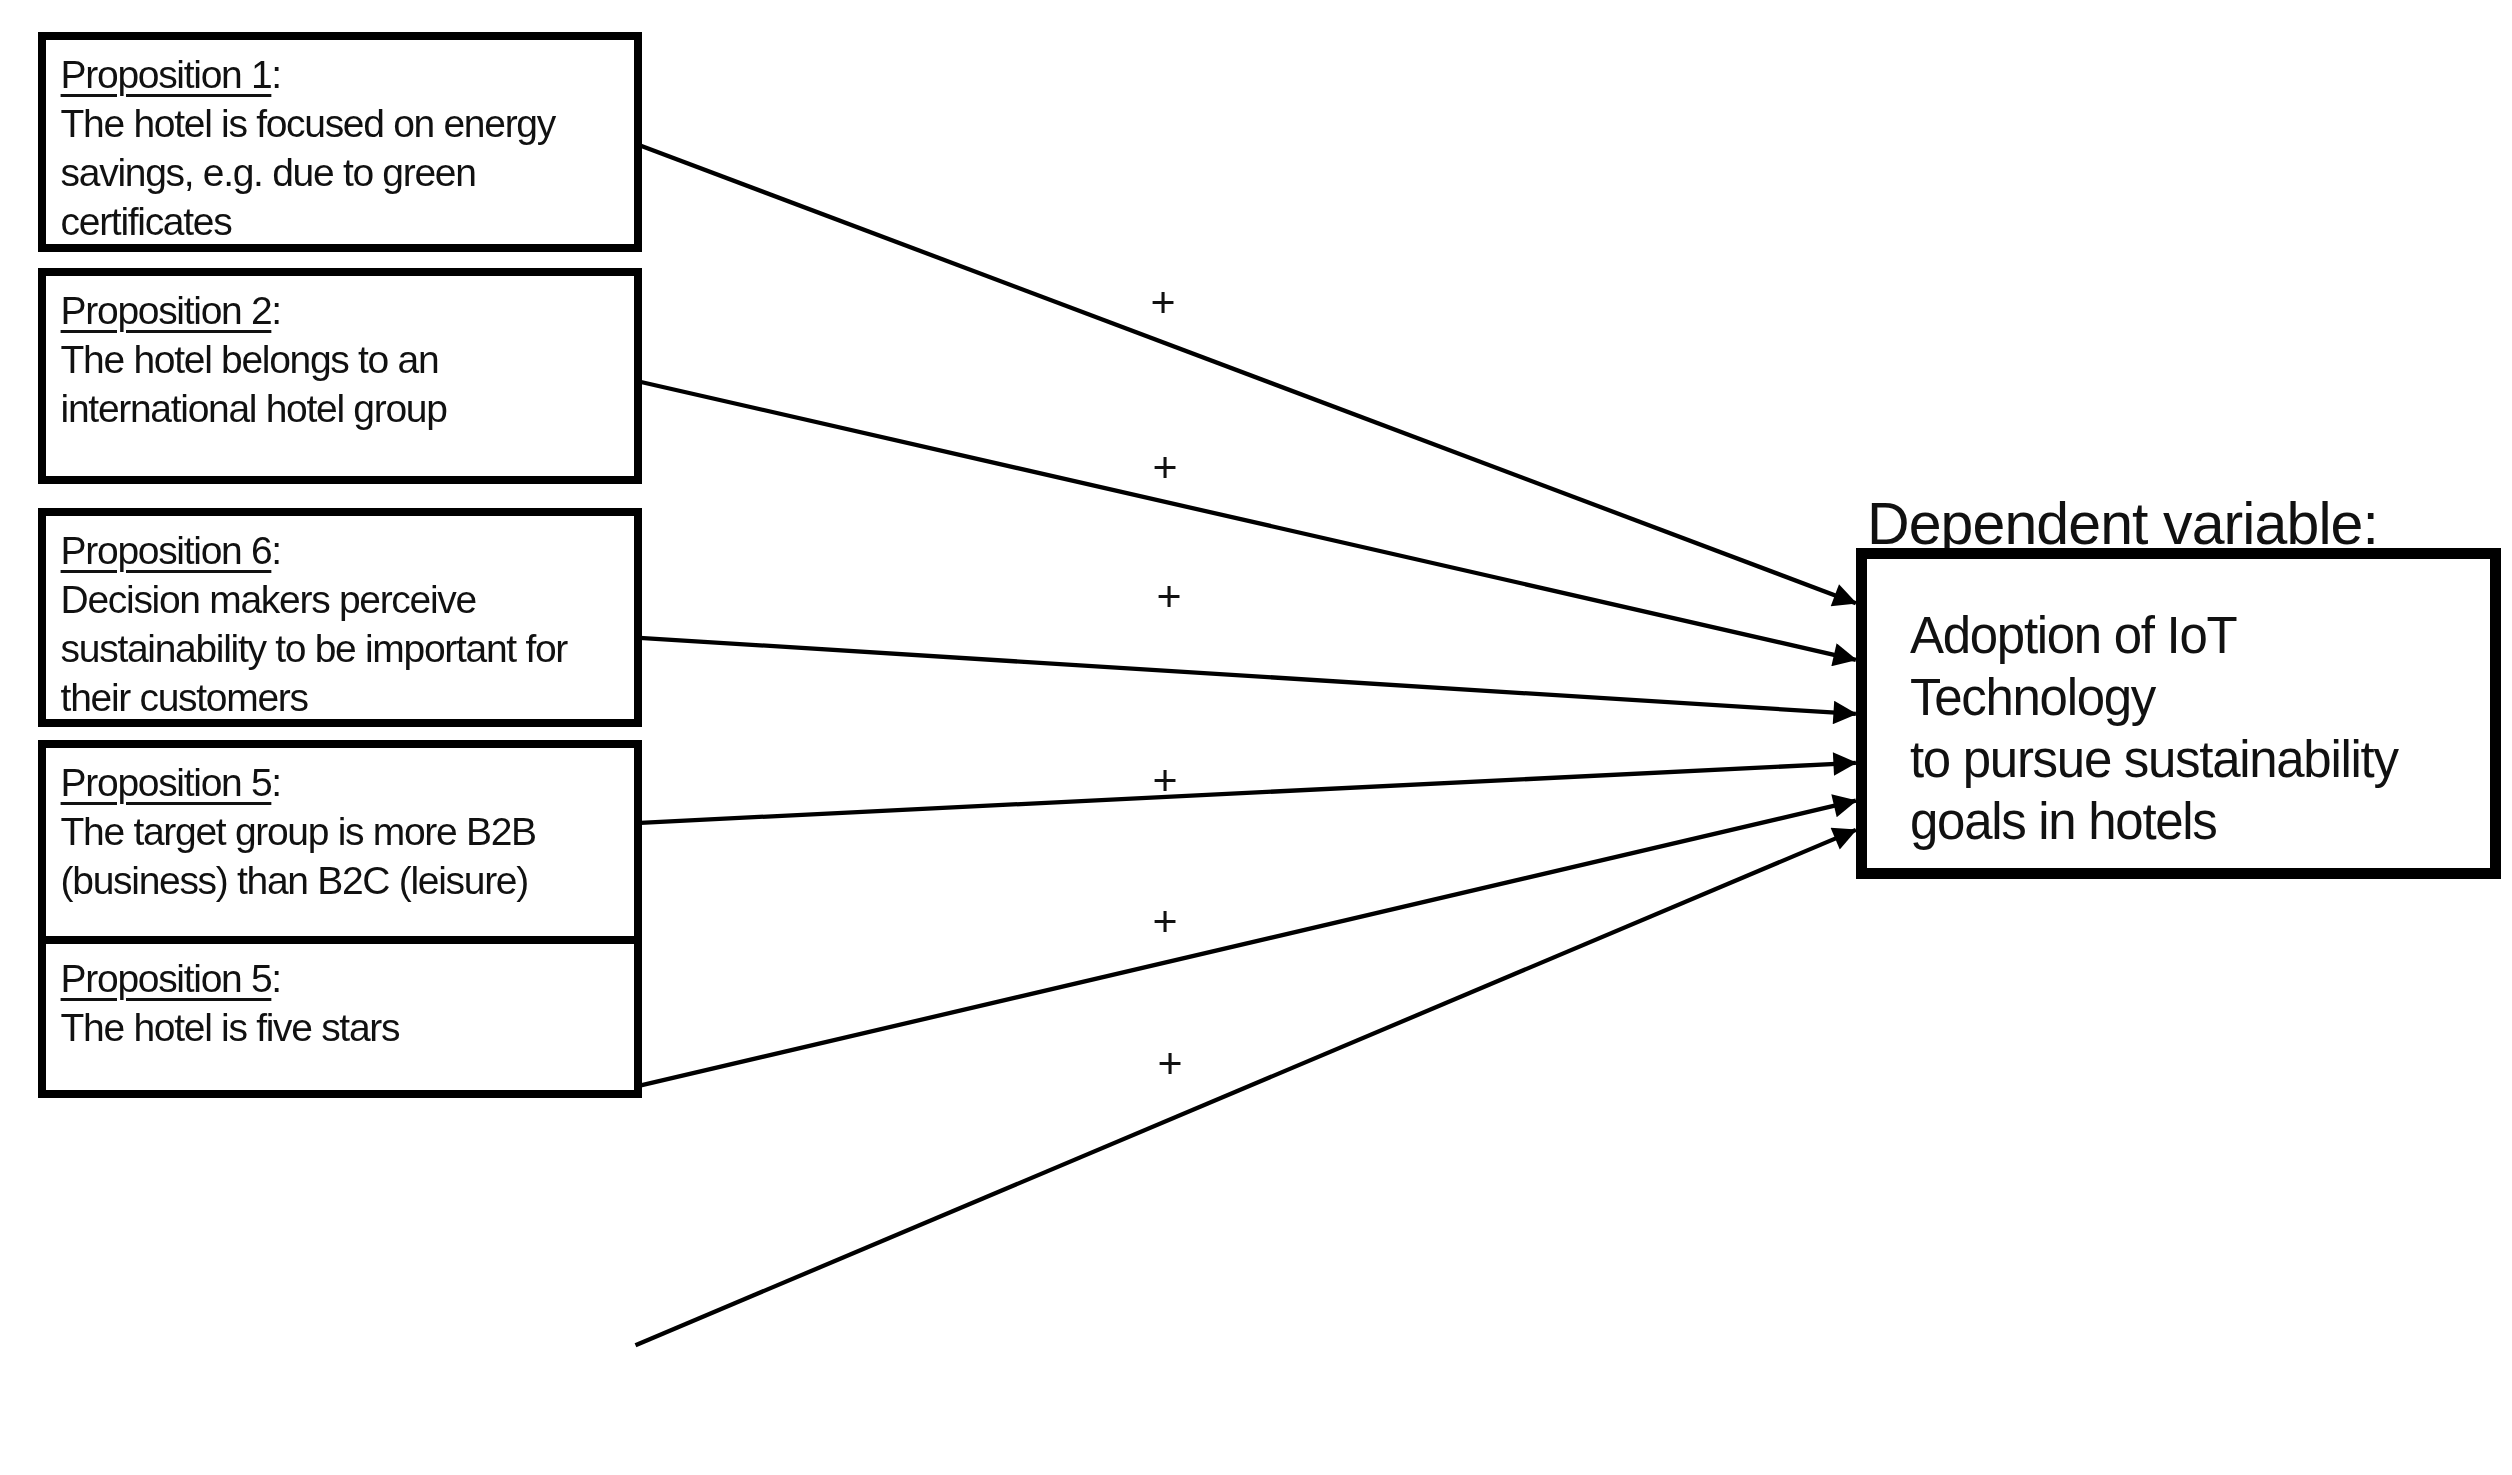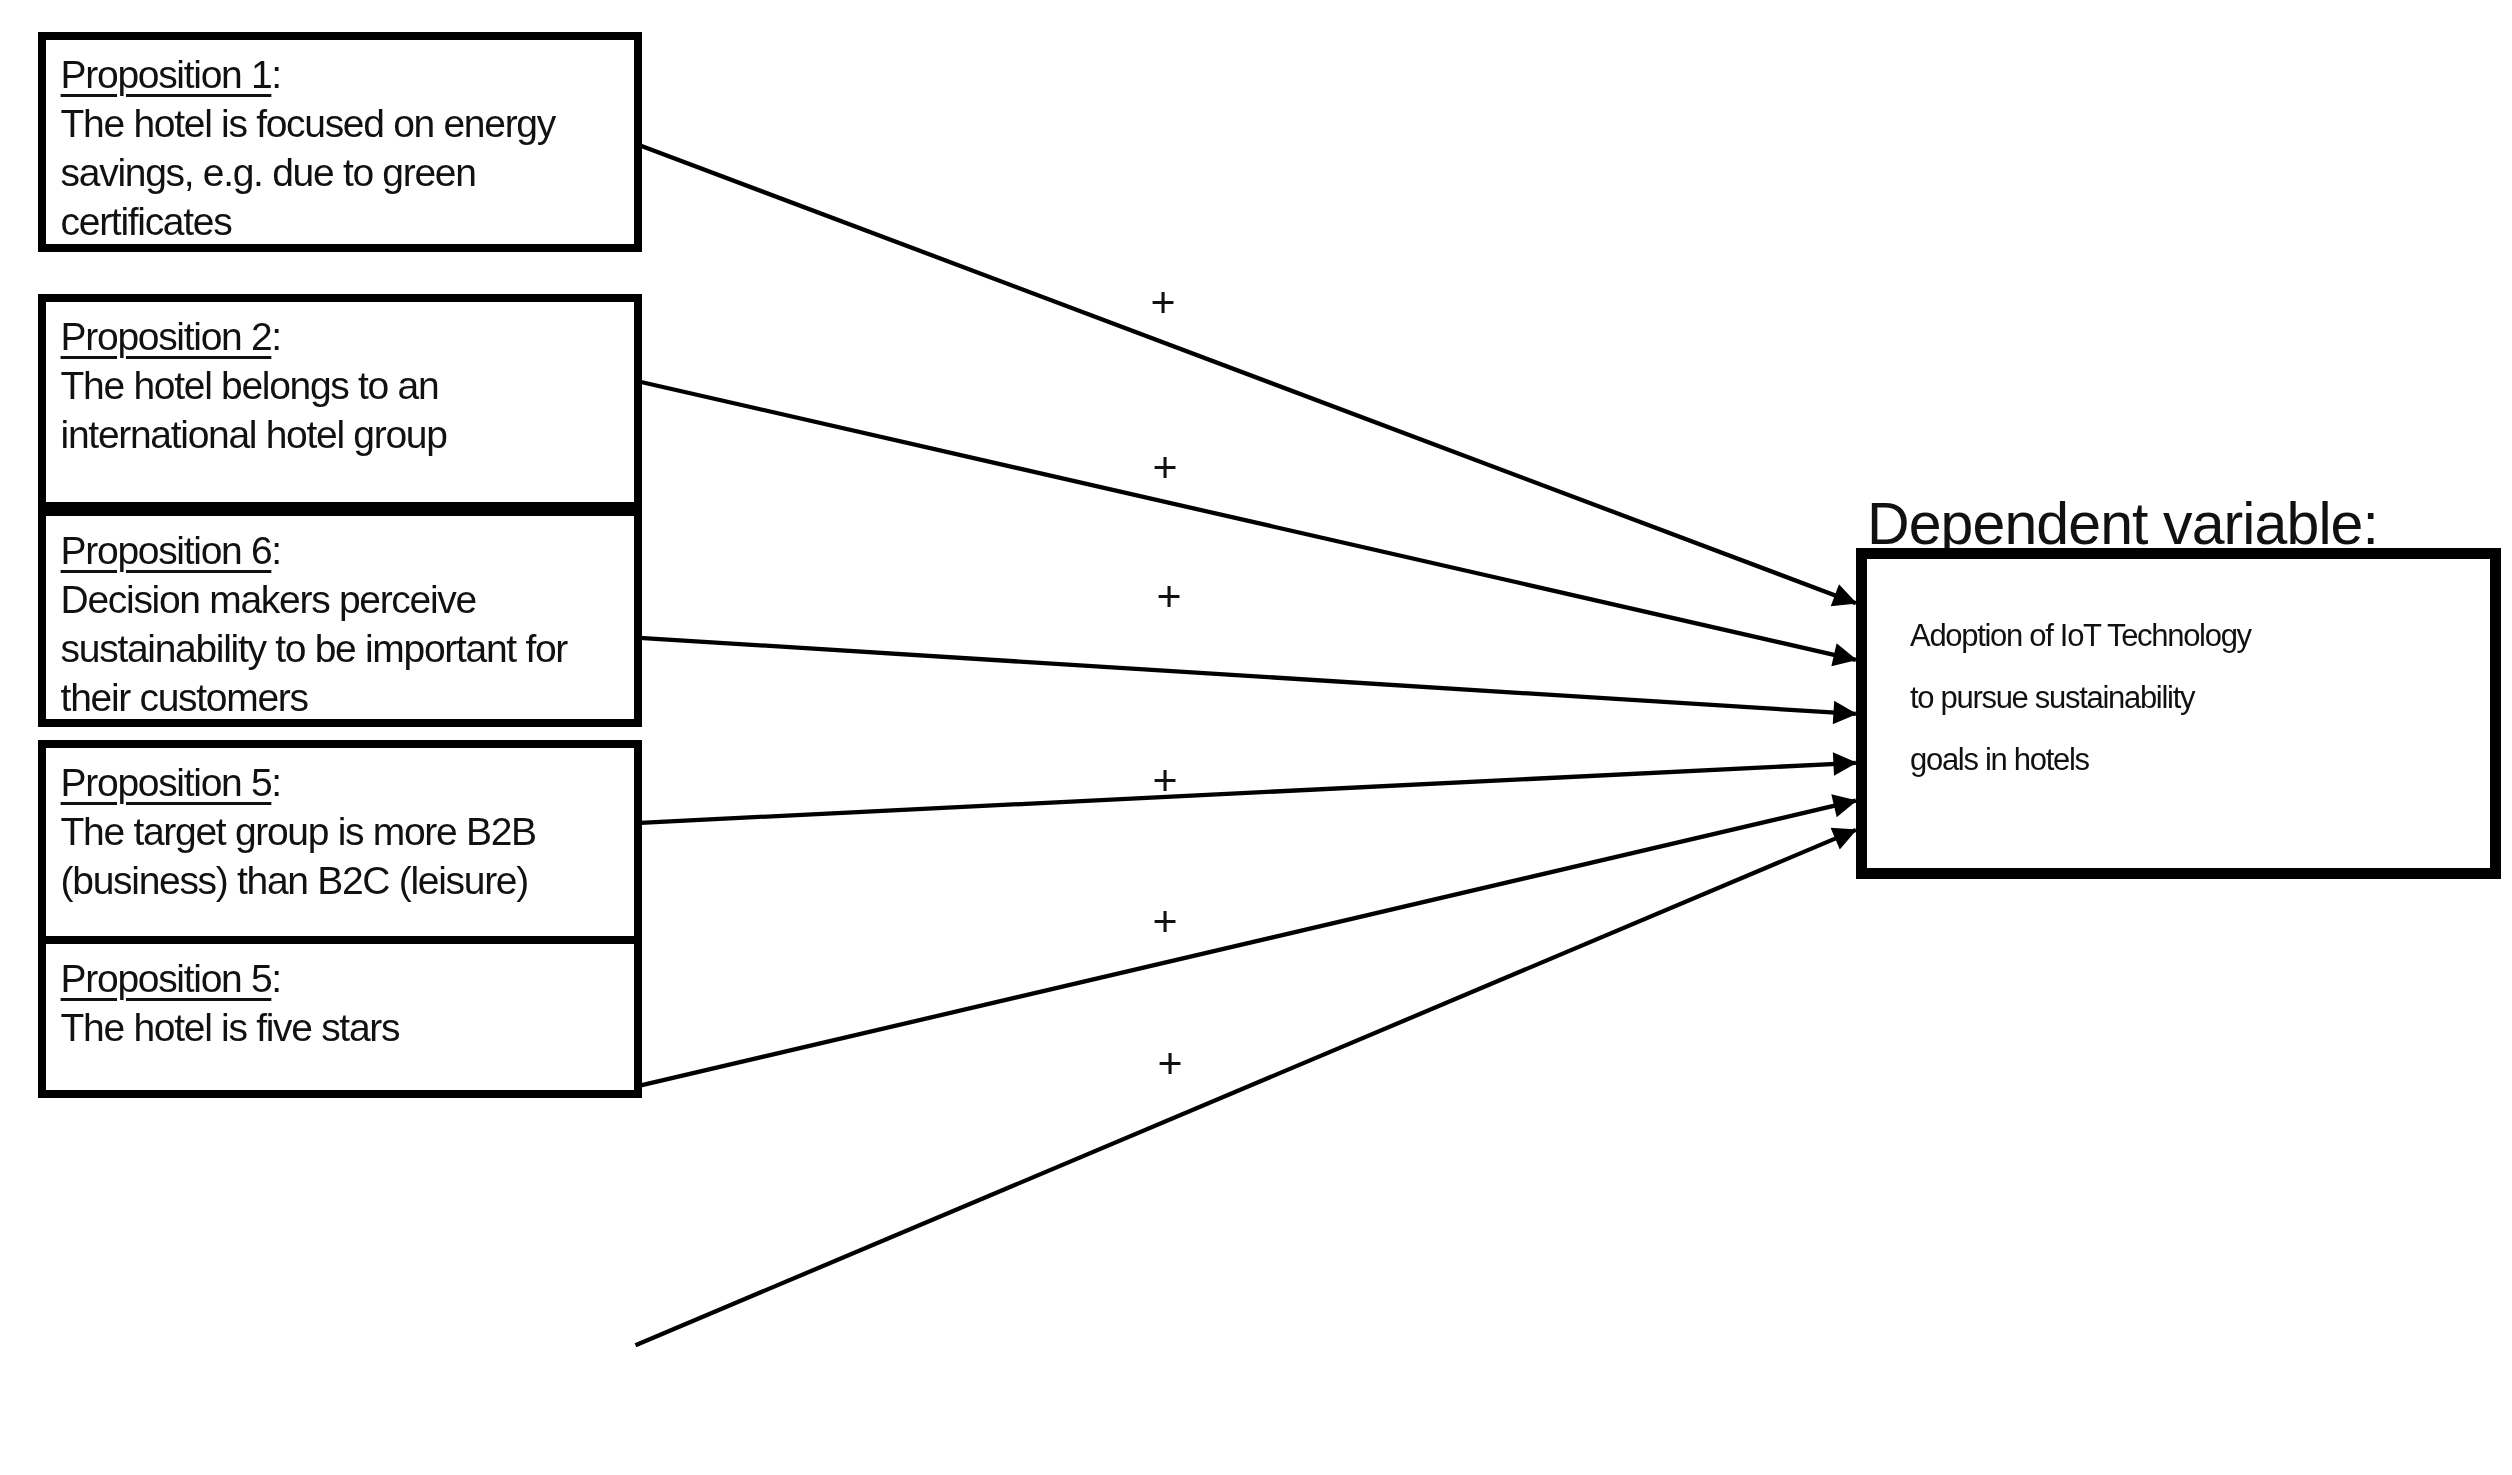--- a/index.html
+++ b/index.html
@@ -68,21 +68,21 @@
     top: 548px;
     width: 645px;
     height: 331px;
     box-sizing: border-box;
     border: 11px solid #000000;
     background: #ffffff;
     padding: 46px 6.9px 0 43px;
     z-index: 2;
   }
   .dep-body {
-    font-size: 31px;
+    font-size: 51px;
     letter-spacing: -1.3px;
     line-height: 62px;
     white-space: pre-line;
   }
 </style>
 </head>
 <body>
 
 <div class="canvas">
 
@@ -100,21 +100,21 @@
     <line x1="726" y1="1566" x2="2147" y2="966" stroke="#000000" stroke-width="5" marker-end="url(#ah)"></line>
   </svg>
 
   <div class="prop-box" style="top:32px;height:220px;">
     <div class="prop-title"><span class="u">Proposition 1</span><span>:</span></div>
     <div class="prop-body">The hotel is focused on energy
 savings, e.g. due to green
 certificates</div>
   </div>
 
-  <div class="prop-box" style="top:294px;height:216px;">
+  <div class="prop-box" style="top:268px;height:216px;">
     <div class="prop-title"><span class="u">Proposition 2</span><span>:</span></div>
     <div class="prop-body">The hotel belongs to an
 international hotel group</div>
   </div>
 
   <div class="prop-box" style="top:508px;height:219px;">
     <div class="prop-title"><span class="u">Proposition 6</span><span>:</span></div>
     <div class="prop-body">Decision makers perceive
 sustainability to be important for
 their customers</div>

